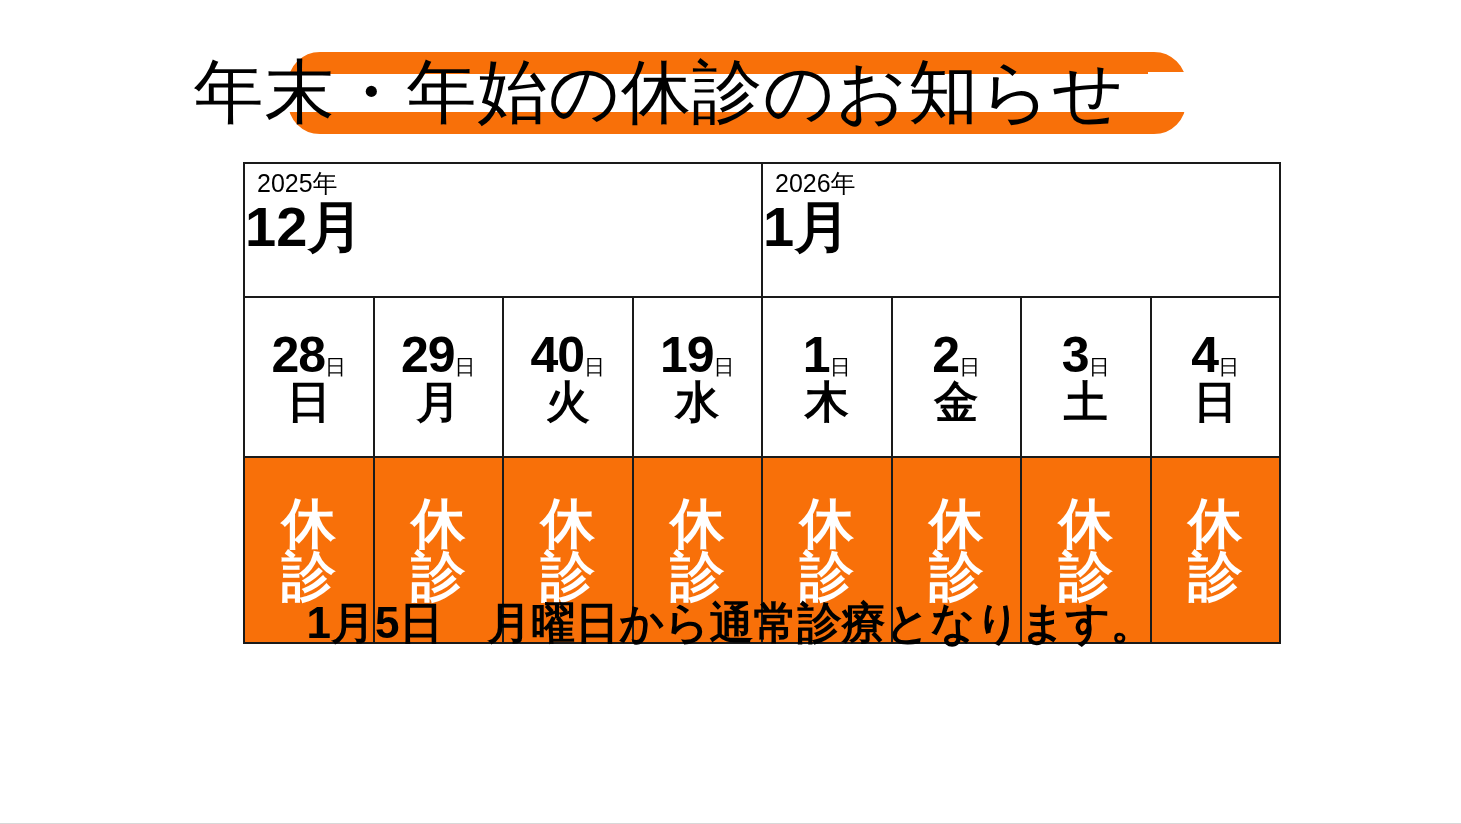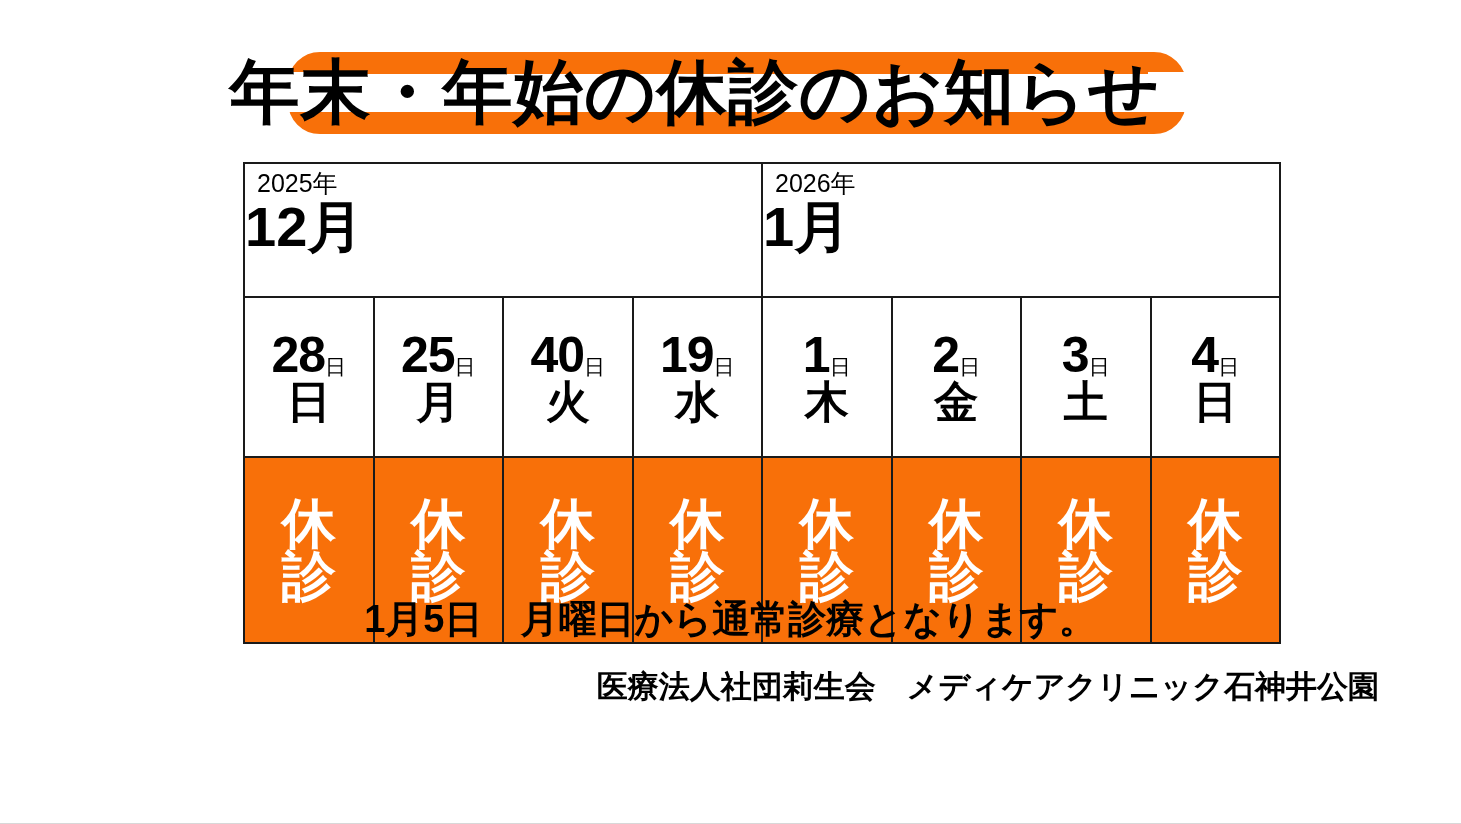--- a/index.html
+++ b/index.html
@@ -57,27 +57,26 @@
   .title-text {
     position: absolute;
     left: 0;
     top: 0;
     width: 1318px;
     height: 100px;
     display: flex;
     align-items: center;
     justify-content: center;
     font-size: 70px;
-    font-weight: 700;
+    font-weight: 400;
     letter-spacing: 1px;
     line-height: 1;
     white-space: nowrap;
     color: #000000;
     z-index: 3;
-    margin-left: 36px;
   }
 
   
   .cal {
     position: absolute;
     left: 243px;
     top: 162px;
     width: 1038px;
     border-collapse: collapse;
     table-layout: fixed;
@@ -159,21 +158,21 @@
     display: block;
   }
 
   
   .resume-line {
     position: absolute;
     left: 0;
     top: 598px;
     width: 1461px;
     text-align: center;
-    font-size: 38px;
+    font-size: 44px;
     font-weight: 700;
     line-height: 1.15;
     white-space: nowrap;
     letter-spacing: 0px;
   }
   .sig {
     position: absolute;
     right: 82px;
     text-align: right;
     font-size: 31px;
@@ -209,21 +208,21 @@
           <div class="month-label">1月</div>
         </td>
       </tr>
 
       <tr>
         <td class="date-cell">
           <span class="date-num"><b>28</b><span class="nichi">日</span></span>
           <span class="date-dow">日</span>
         </td>
         <td class="date-cell">
-          <span class="date-num"><b>25</b><span class="nichi">日</span></span>
+          <span class="date-num"><b>29</b><span class="nichi">日</span></span>
           <span class="date-dow">月</span>
         </td>
         <td class="date-cell">
           <span class="date-num"><b>40</b><span class="nichi">日</span></span>
           <span class="date-dow">火</span>
         </td>
         <td class="date-cell">
           <span class="date-num"><b>19</b><span class="nichi">日</span></span>
           <span class="date-dow">水</span>
         </td>
@@ -292,15 +291,14 @@
           <span class="closed-text">
             <span>休</span>
             <span>診</span>
           </span>
         </td>
       </tr>
     </tbody>
   </table>
 
   <div class="resume-line">1月5日　月曜日から通常診療となります。</div>
-  <div class="sig sig-org">医療法人社団莉生会　メディケアクリニック石神井公園</div>
 
 </div>
 
 </body></html>

